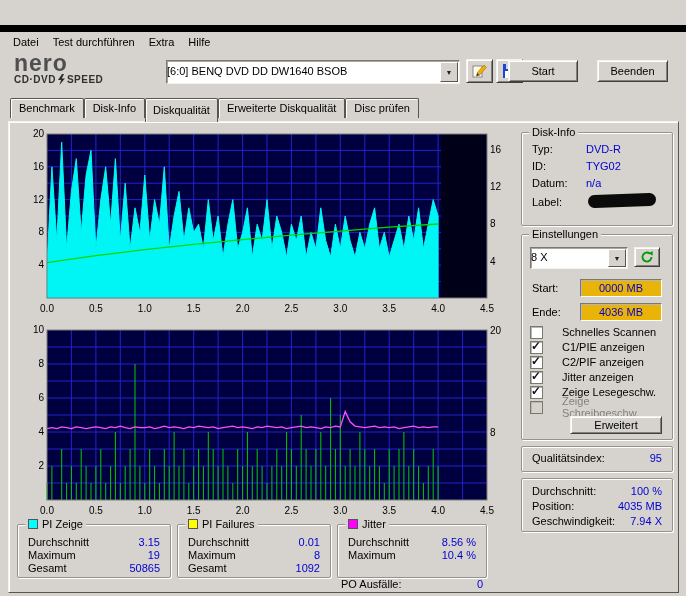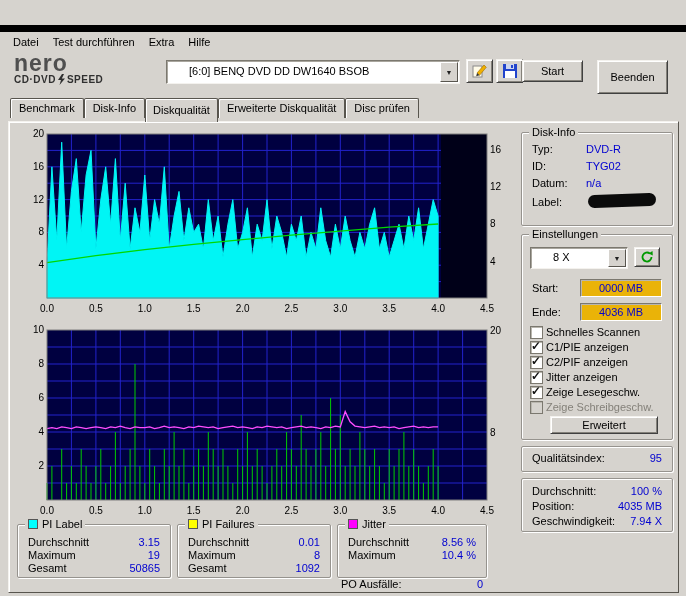--- a/index.html
+++ b/index.html
@@ -10,42 +10,42 @@
   .mi{padding:2px 7px;cursor:default}
   .logo{position:absolute;left:14px;top:52px}
   .logo1{font-size:23px;font-weight:700;color:#4f4f4f;line-height:22px;letter-spacing:1px}
   .logo2{display:flex;align-items:center;gap:2px;font-size:10px;font-weight:700;color:#303030;letter-spacing:.5px}
   .btn{position:absolute;font-size:11px;font-family:inherit;background:#d6d3ce;border:1px solid;
        border-color:#f4f2ee #404040 #404040 #f4f2ee;
        box-shadow:inset 1px 1px 0 #ffffff, inset -1px -1px 0 #84817a;
        display:flex;align-items:center;justify-content:center;padding:0;cursor:default}
   .combo{position:absolute;display:flex;background:#fff;border:1px solid;
          border-color:#7b786f #f4f2ee #f4f2ee #7b786f;box-shadow:inset 1px 1px 0 #a9a69e}
-  .combo .ctext{flex:1;font-size:11px;line-height:18px;padding:0 22px;overflow:hidden;white-space:nowrap}
+  .combo .ctext{flex:1;font-size:11px;line-height:18px;padding:0 0;overflow:hidden;white-space:nowrap}
   .drive .ctext{line-height:20px}
   .combo .cbtn{width:16px;margin:1px;background:#d6d3ce;border:1px solid;border-color:#fff #58554e #58554e #fff;
                font-size:7px;display:flex;align-items:center;justify-content:center;color:#222}
   .tabs{position:absolute;left:10px;top:98px;height:24px;display:flex;align-items:flex-start;z-index:2}
   .tab{height:19px;line-height:19px;padding:0 8px;background:#d6d3ce;border:1px solid #58554e;border-bottom:none;
        border-top-left-radius:2px;border-top-right-radius:2px;box-shadow:inset 1px 1px 0 #fff;cursor:default}
   .tab.active{height:23px;line-height:23px;margin-bottom:-1px;padding:0 7px;z-index:3}
   .mainpanel{position:absolute;left:8px;top:121px;width:669px;height:470px;background:#d6d3ce;
              border:1px solid;border-color:#f4f2ee #58554e #58554e #f4f2ee;box-shadow:inset 1px 1px 0 #fff}
   .chartmount{position:absolute}
   .groupbox{position:absolute;border:1px solid #96938e;border-radius:2px;
             box-shadow:inset 1px 1px 0 #ffffff, 1px 1px 0 #ffffff}
   .gtitle{position:absolute;top:-7px;left:7px;background:#d6d3ce;padding:0 3px;line-height:12px;display:flex;align-items:center;gap:4px}
   .legend{width:8px;height:8px;border:1px solid #555;display:inline-block}
   .grow{position:absolute;left:10px;right:10px;height:13px}
   .row-l{position:absolute;left:0;white-space:nowrap}
   .row-v{position:absolute;right:0;color:#0000d0;white-space:nowrap}
   .leftval .row-v{left:54px;right:auto;text-align:left}
   .field{position:absolute;height:16px;background:#eab308;border:1px solid;border-color:#7b786f #fff #fff #7b786f;
          box-shadow:inset 1px 1px 0 #b9b6ae;color:#0000d0;text-align:center;font-size:11px;line-height:16px}
-  .cbrow{position:absolute;left:8px;right:4px;height:14px;display:flex;align-items:center;gap:3px;cursor:default}
+  .cbrow{position:absolute;left:8px;right:4px;height:14px;display:flex;align-items:center;gap:19px;cursor:default}
   .cbrow.disabled{color:#84817a}
   .cbrow.disabled .cbbox{background:#d6d3ce}
   .cbbox{width:11px;height:11px;background:#fff;border:1px solid #7b786f;box-shadow:inset 1px 1px 0 #b9b6ae;
          flex:0 0 auto;position:relative}
   .cbbox.checked::after{content:"✓";position:absolute;left:0;top:-3px;font-size:12px;font-weight:700;color:#111}
   .scribble{position:absolute;left:56px;top:-2px;width:68px;height:13px;background:#0b0b0b;border-radius:7px;transform:rotate(-2deg)}
   .porow{position:absolute;height:12px}
 </style>
 </head>
 <body>
@@ -85,22 +85,22 @@
 
 <button class="btn" style="left:496px;top:59px;width:27px;height:24px">
   <svg width="16" height="16" viewBox="0 0 16 16">
     <rect x="1" y="1" width="14" height="14" fill="#2244cc"></rect>
     <rect x="4" y="1" width="8" height="5" fill="#cdd6ee"></rect>
     <rect x="9" y="2" width="2" height="3" fill="#2244cc"></rect>
     <rect x="3" y="8" width="10" height="7" fill="#fff"></rect>
   </svg>
 </button>
 
-<button class="btn" style="left:522px;top:60px;width:61px;height:22px">Start</button>
-<button class="btn" style="left:597px;top:60px;width:71px;height:34px">Beenden</button>
+<button class="btn" style="left:508px;top:60px;width:70px;height:22px">Start</button>
+<button class="btn" style="left:597px;top:60px;width:71px;height:22px">Beenden</button>
 
 <div class="tabs">
   <div class="tab">Benchmark</div>
   <div class="tab">Disk-Info</div>
   <div class="tab active">Diskqualität</div>
   <div class="tab">Erweiterte Diskqualität</div>
   <div class="tab">Disc prüfen</div>
 </div>
 
 <div class="mainpanel">
@@ -345,21 +345,21 @@
     </div>
     <div class="cbrow" style="top:150px">
       <span class="cbbox checked"></span>
       <span>Zeige Lesegeschw.</span>
     </div>
     <div class="cbrow disabled" style="top:165px">
       <span class="cbbox"></span>
       <span>Zeige Schreibgeschw.</span>
     </div>
 
-    <button class="btn" style="left:28px;top:181px;width:108px;height:18px">Erweitert</button>
+    <button class="btn" style="left:48px;top:181px;width:92px;height:18px">Erweitert</button>
   </div>
 
   <div class="groupbox" style="left:512px;top:324px;width:150px;height:24px">
     <div class="grow" style="top:5px">
       <span class="row-l">Qualitätsindex:</span>
       <span class="row-v">95</span>
     </div>
   </div>
 
   <div class="groupbox" style="left:512px;top:356px;width:150px;height:52px">
@@ -373,21 +373,21 @@
     </div>
     <div class="grow" style="top:36px">
       <span class="row-l">Geschwindigkeit:</span>
       <span class="row-v">7.94 X</span>
     </div>
   </div>
 
   <div class="groupbox" style="left:8px;top:402px;width:152px;height:52px">
     <span class="gtitle">
       <span class="legend" style="background: rgb(0, 255, 255);"></span>
-      <span>PI Label</span>
+      <span>PI Zeige</span>
     </span>
     <div class="grow" style="top:11px">
         <span class="row-l">Durchschnitt</span>
         <span class="row-v">3.15</span>
       </div>
     <div class="grow" style="top:24px">
         <span class="row-l">Maximum</span>
         <span class="row-v">19</span>
       </div>
     <div class="grow" style="top:37px">

